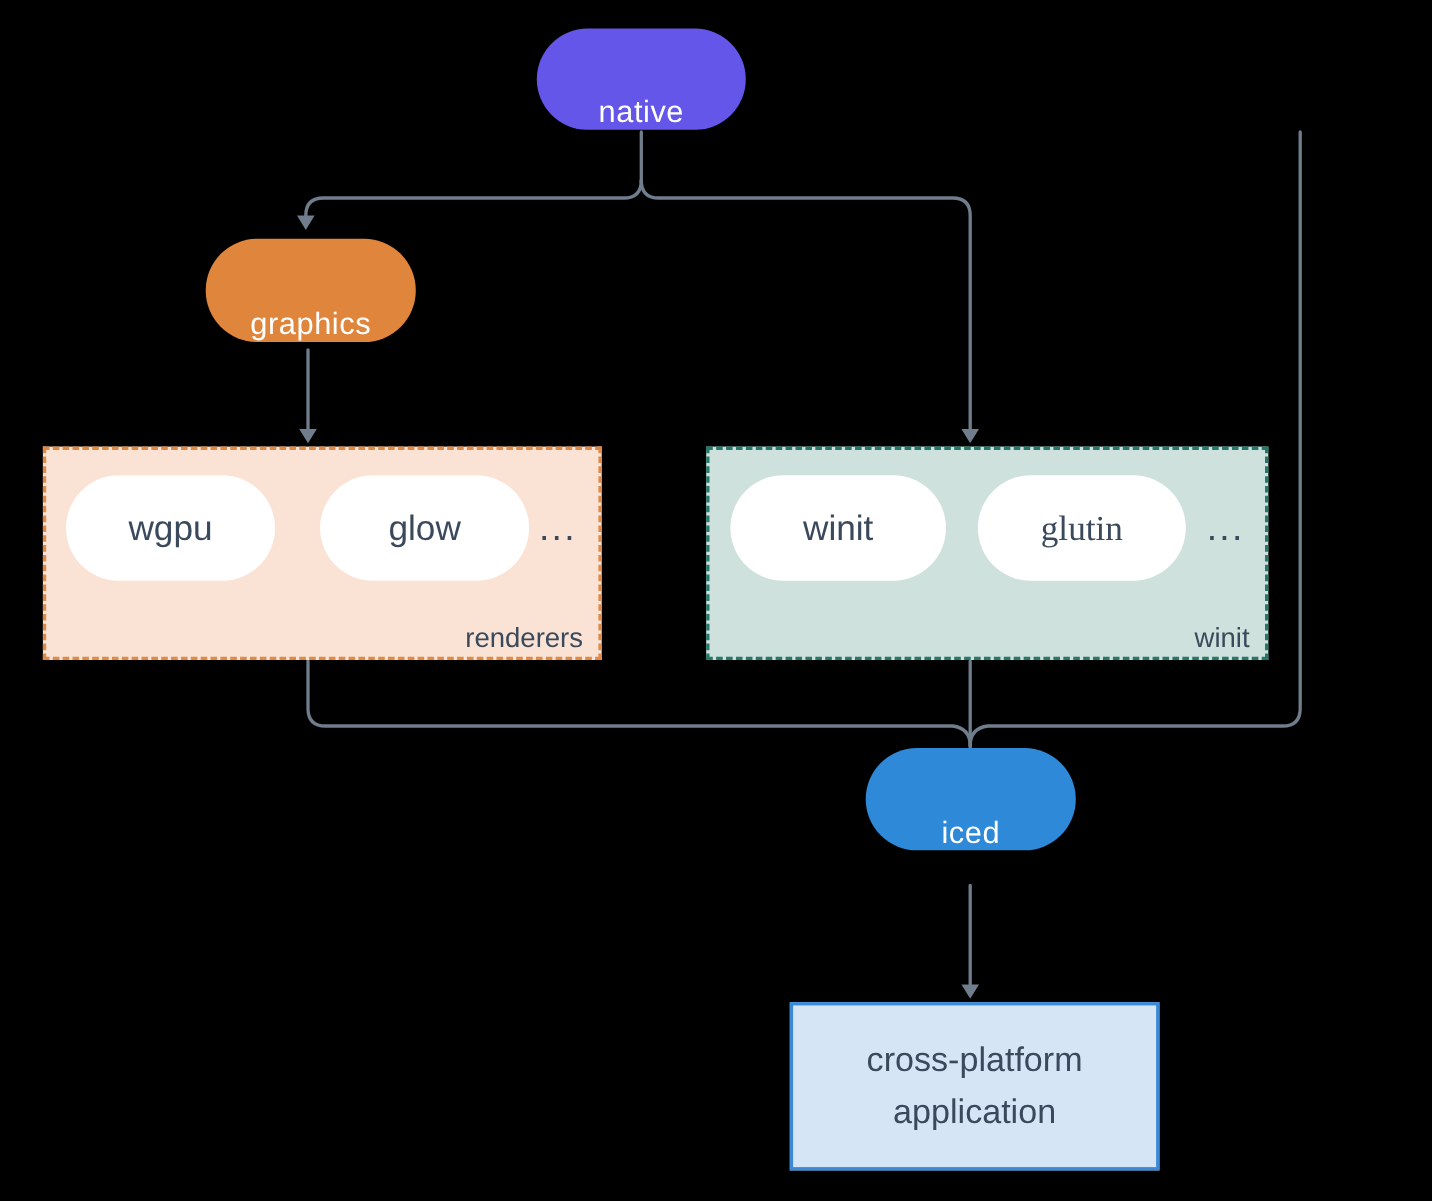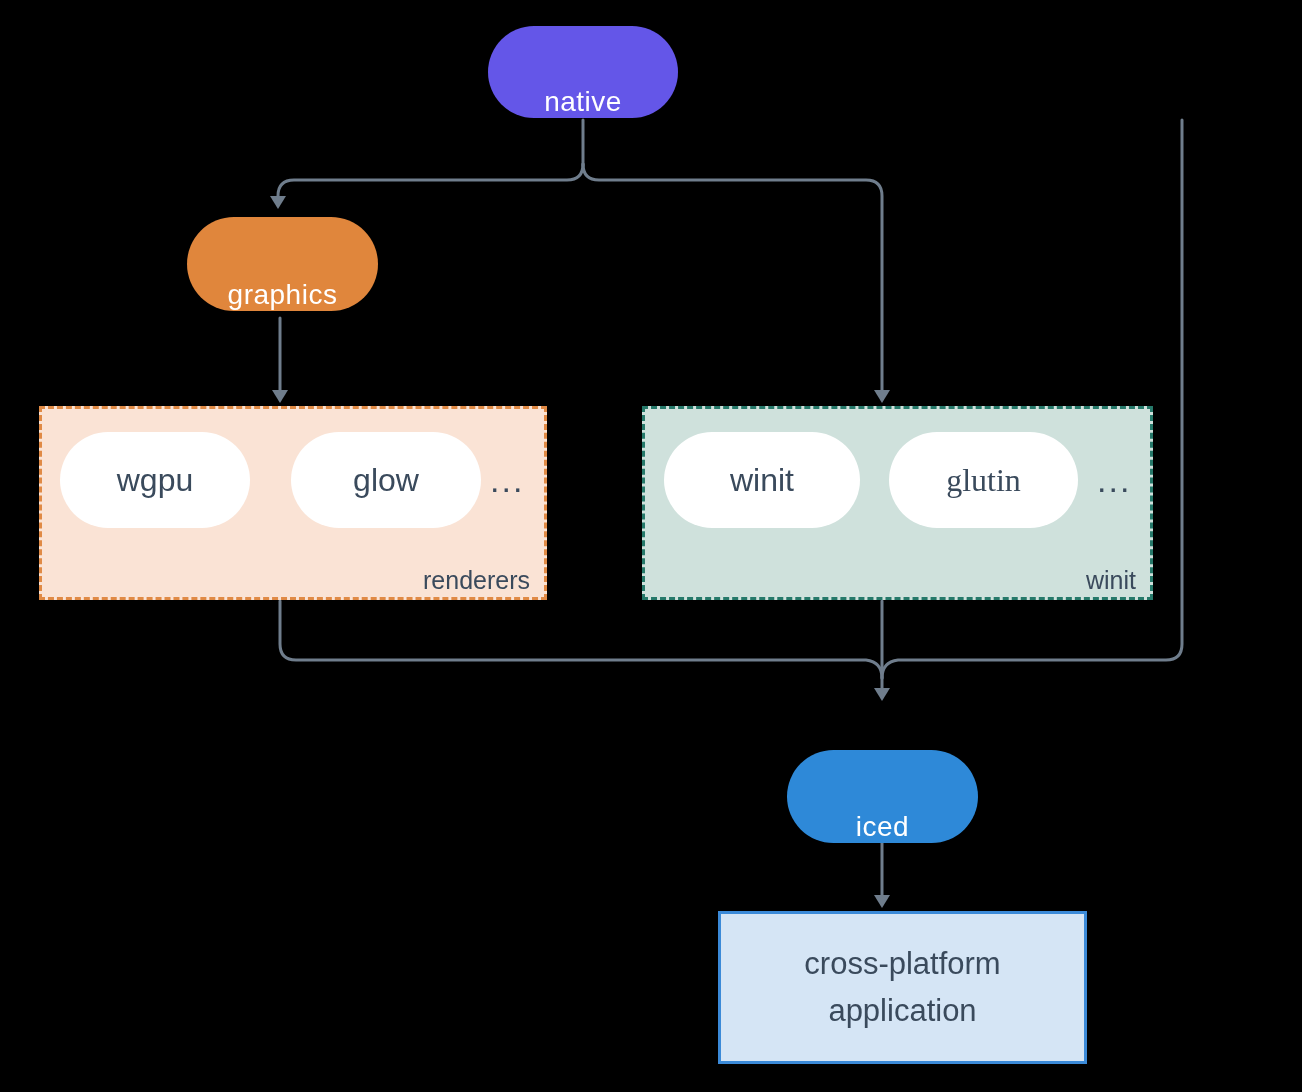--- a/index.html
+++ b/index.html
@@ -33,21 +33,21 @@
     align-items: flex-end;
     justify-content: center;
     border-radius: 52px;
     color: #fff;
     font-size: 28px;
     letter-spacing: 0.5px;
   }
   #node-native { left: 488px; top: 26px; width: 190px; height: 92px; background: var(--node_purple, #6456e8); }
   #node-web    { left: 1088px; top: 26px; width: 190px; height: 92px; background: var(--node_purple, #6456e8); }
   #node-graphics { left: 187px; top: 217px; width: 191px; height: 94px; background: var(--node_orange, #e0863c); }
-  #node-iced   { left: 787px; top: 750px; width: 191px; height: 93px; background: var(--node_blue, #2e89d8); }
+  #node-iced   { left: 787px; top: 680px; width: 191px; height: 93px; background: var(--node_blue, #2e89d8); }
 
   .group {
     position: absolute;
     top: 406px;
     height: 194px;
     box-sizing: border-box;
     margin-left: 12px;
   }
   #group-renderers {
     left: 27px; width: 508px;
@@ -90,21 +90,21 @@
   .group-label {
     position: absolute;
     right: 14px;
     bottom: 2px;
     color: var(--text_dark, #3a4a5c);
     font-size: 25px;
   }
   #app-box {
     position: absolute;
     left: 718px; top: 911px;
-    width: 369px; height: 153px;
+    width: 336px; height: 153px;
     box-sizing: border-box;
     background: var(--app_fill, #d5e5f5);
     border: 3px solid var(--app_border, #3b8ad8);
     display: flex;
     align-items: center;
     justify-content: center;
     text-align: center;
     color: var(--text_dark, #3a4a5c);
     font-size: 31px;
     line-height: 1.5;

